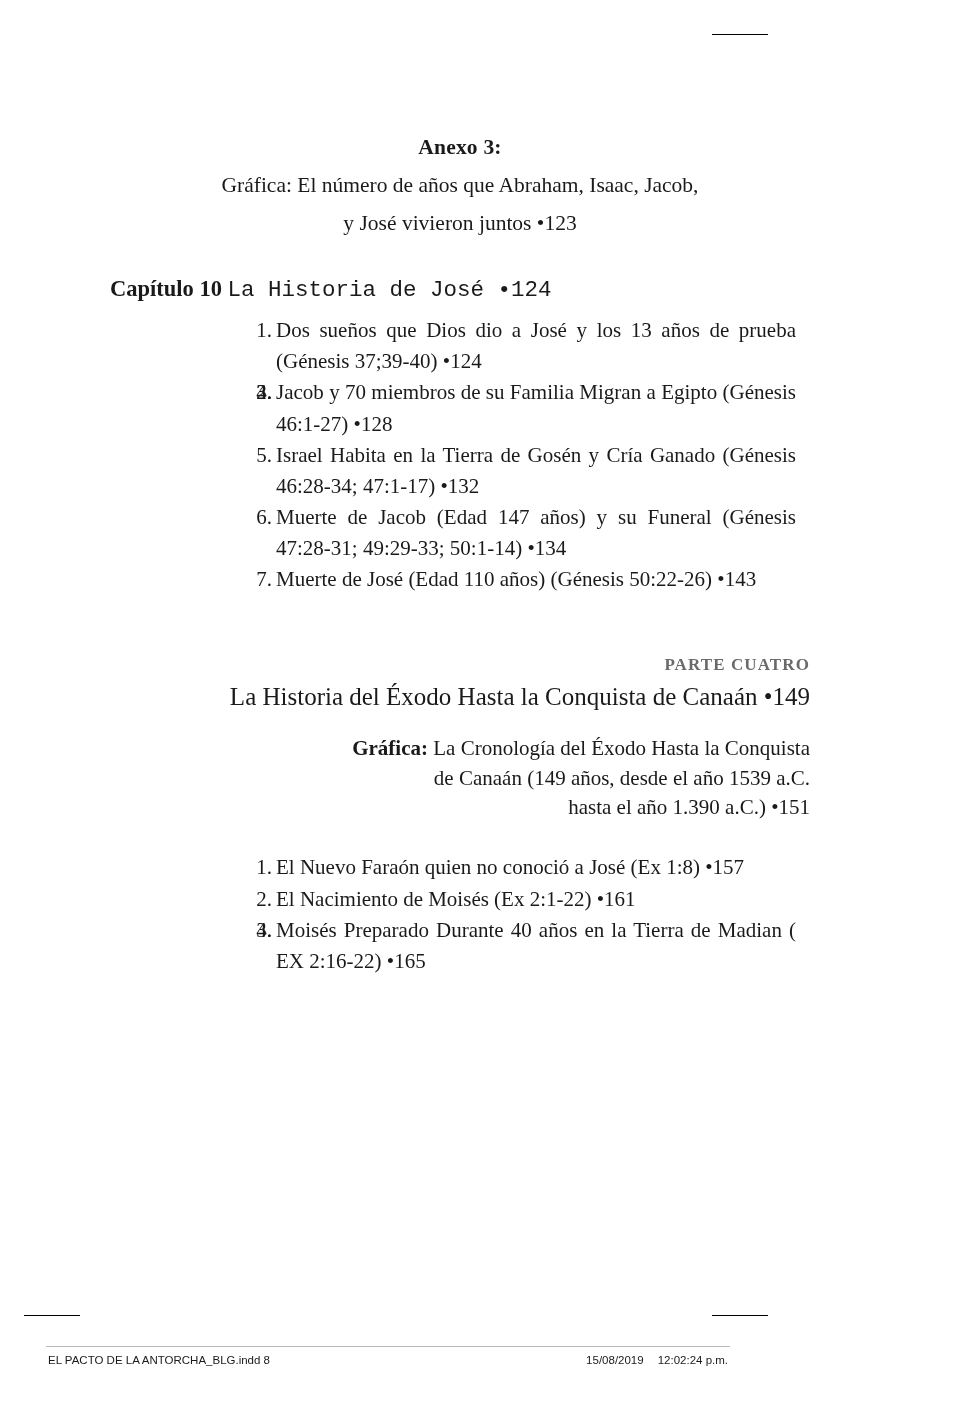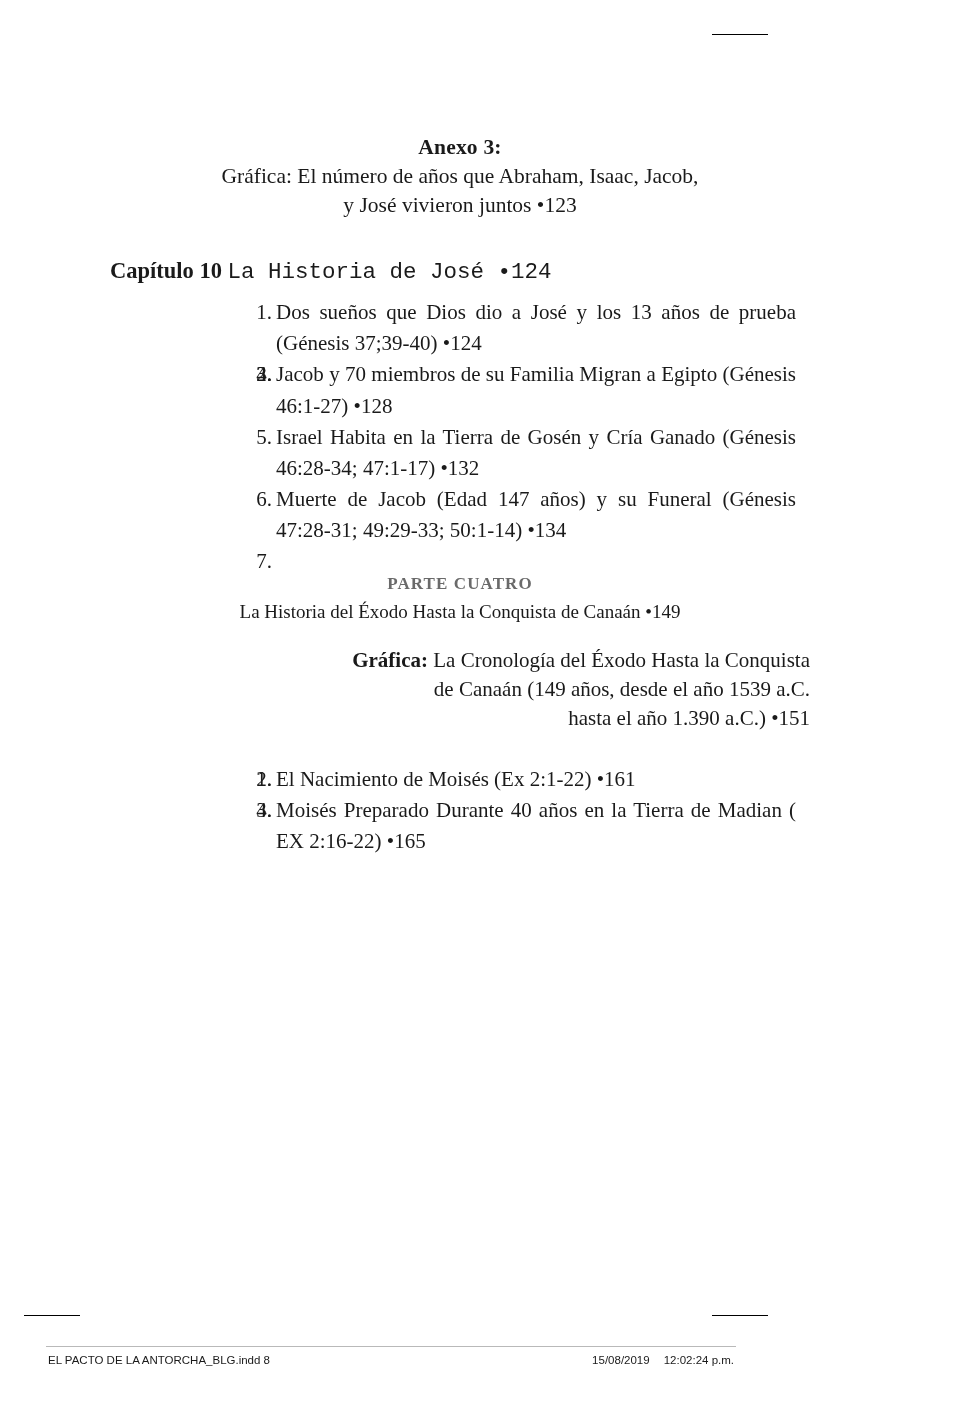--- a/index.html
+++ b/index.html
@@ -47,20 +47,21 @@
     line-height: 1.35;
     margin-bottom: 36px;
   }
   .anexo-title {
     font-weight: bold;
     font-size: 21.5px;
     letter-spacing: .2px;
   }
   .anexo-line {
     display: block;
+    margin-top: 9px;
   }
 
   
   .chapter-head {
     font-size: 22.5px;
     margin: 0 0 10px 0;
     line-height: 1.3;
     text-indent: 0;
   }
   .chapter-head .ch-label {
@@ -94,32 +95,32 @@
     top: 0;
     width: 24px;
     text-align: right;
   }
   ol.toc-list > li.nojust {
     text-align: left;
   }
 
   
   .part-block {
-    margin-top: 28px;
-    text-align: center;
+    margin-top: 60px;
+    text-align: right;
   }
   .part-kicker {
     font-size: 17px;
     letter-spacing: 1.1px;
     font-weight: bold;
     color: #6a6a6a;
     margin-bottom: 6px;
   }
   .part-title {
-    font-size: 19px;
+    font-size: 25px;
     line-height: 1.25;
   }
 
   
   .grafica-block {
     margin-top: 22px;
     text-align: right;
     font-size: 21px;
     line-height: 1.4;
   }
@@ -128,21 +129,21 @@
   }
   .grafica-line { display: block; }
 
   
   .gap-lg { height: 30px; }
 
   
   .footer {
     position: absolute;
     left: 0;
-    right: 10px;
+    right: 16px;
     bottom: 34px;
     height: 30px;
     font-family: "Liberation Sans", sans-serif;
     font-size: 11.5px;
     color: #1a1a1a;
   }
   .footer .rule {
     position: absolute;
     left: 46px;
     right: 46px;
@@ -203,40 +204,42 @@
       <li>
         <span class="num">5.</span>
         <span>Israel Habita en la Tierra de Gosén y Cría Ganado (Génesis 46:28-34; 47:1-17) •132</span>
       </li>
       <li>
         <span class="num">6.</span>
         <span>Muerte de Jacob (Edad 147 años) y su Funeral (Génesis 47:28-31; 49:29-33; 50:1-14) •134</span>
       </li>
       <li>
         <span class="num">7.</span>
+        <span>Muerte de José (Edad 110 años) (Génesis 50:22-26) •143</span>
       </li>
     </ol>
 
     <div class="part-block">
       <div class="part-kicker">PARTE CUATRO</div>
       <div class="part-title">La Historia del Éxodo Hasta la Conquista de Canaán •149</div>
     </div>
 
     <div class="grafica-block">
       <span class="grafica-line"><span class="gr-label">Gráfica:</span><span> La Cronología del Éxodo Hasta la Conquista</span></span>
       <span class="grafica-line">de Canaán (149 años, desde el año 1539 a.C.</span>
       <span class="grafica-line">hasta el año 1.390 a.C.) •151</span>
     </div>
 
     <div class="gap-lg"></div>
 
 
     <ol class="toc-list">
       <li class="nojust">
         <span class="num">1.</span>
+        <span>El Nuevo Faraón quien no conoció a José (Ex 1:8) •157</span>
       </li>
       <li class="nojust">
         <span class="num">2.</span>
         <span>El Nacimiento de Moisés (Ex 2:1-22) •161</span>
       </li>
       <li>
         <span class="num">3.</span>
       </li>
       <li>
         <span class="num">4.</span>

